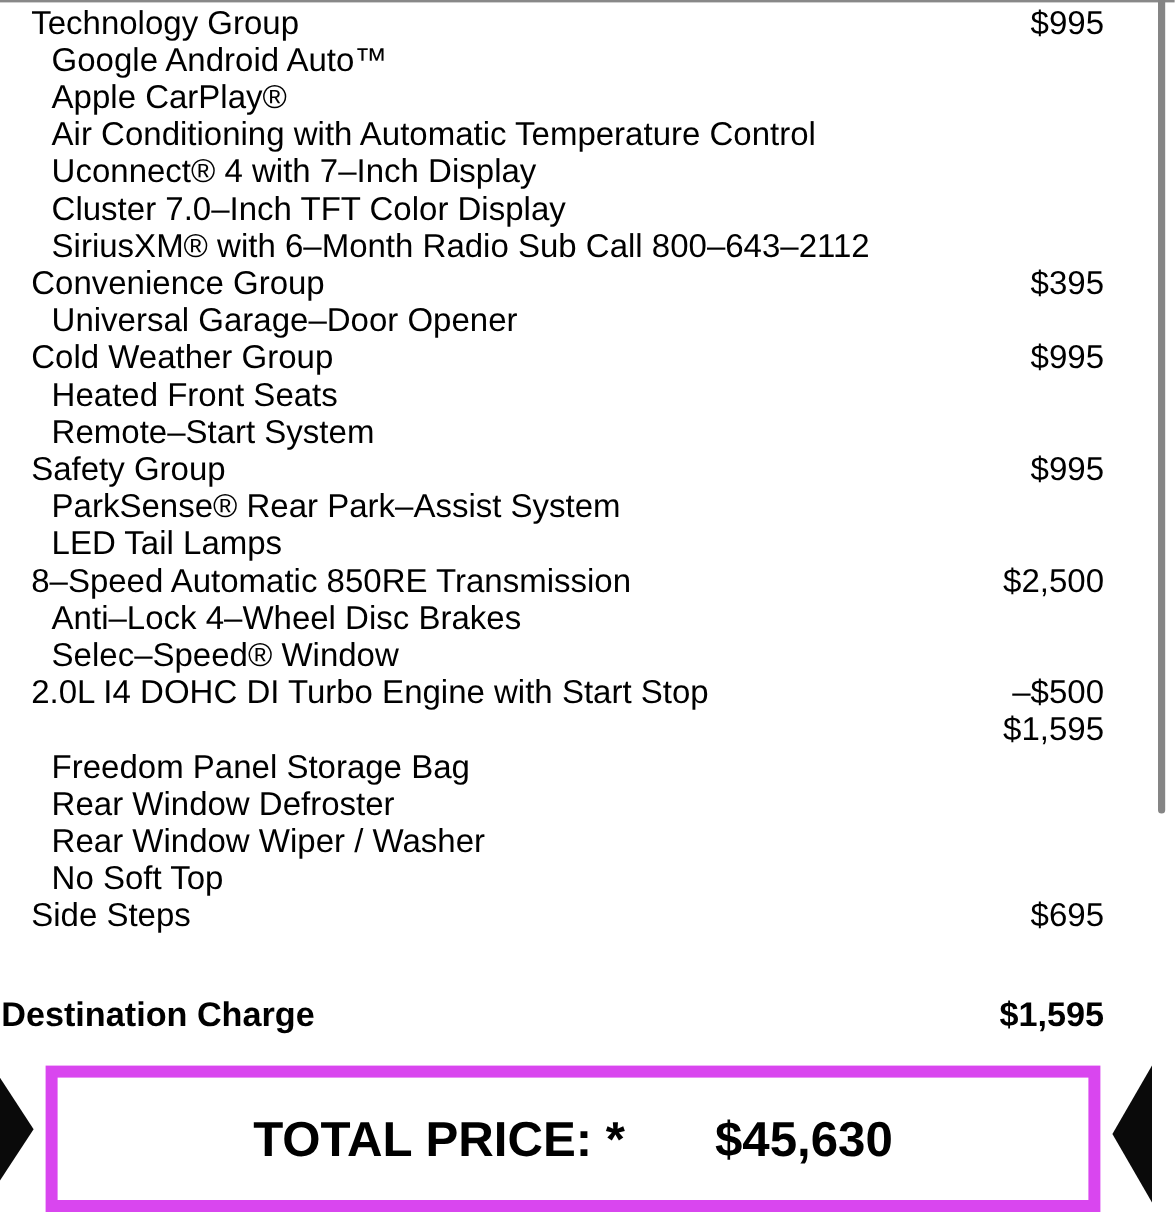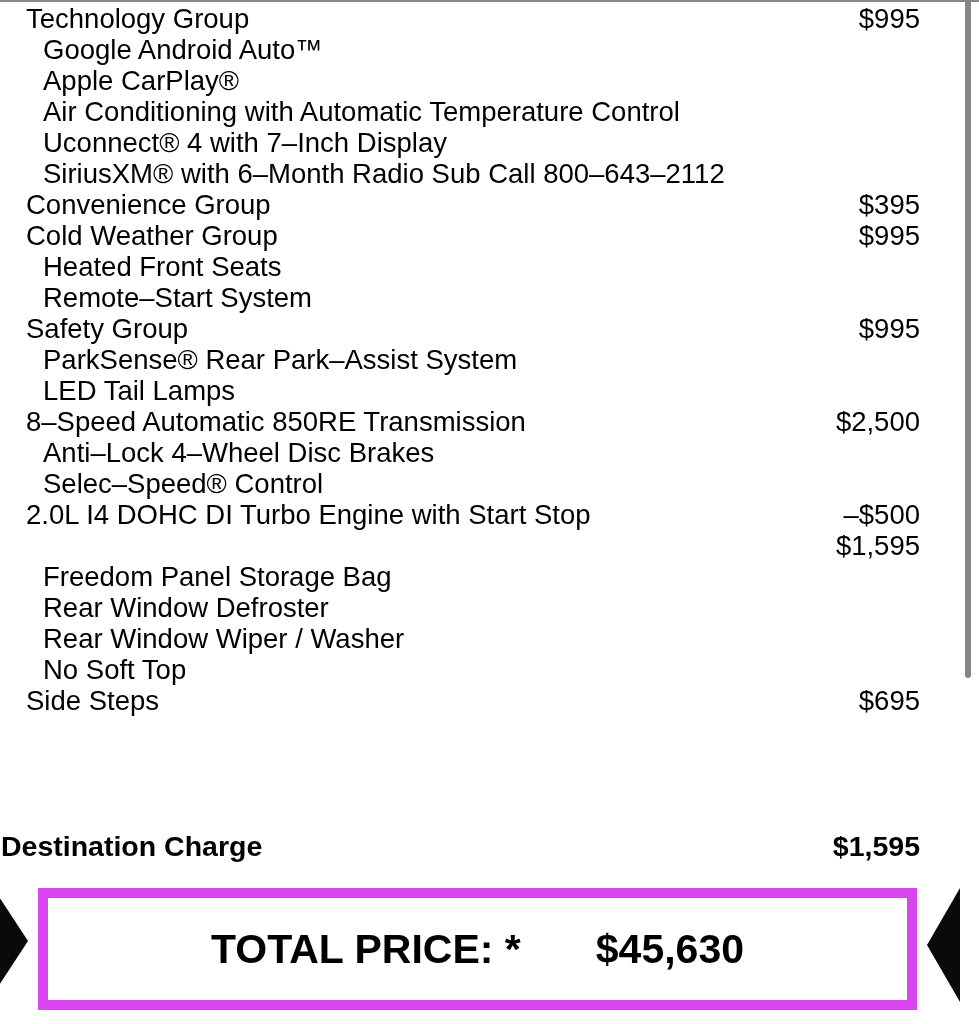--- a/index.html
+++ b/index.html
@@ -100,27 +100,35 @@
   </div>
     <div class="option-row sub">
     <span class="option-label">Air Conditioning with Automatic Temperature Control</span>
     <span class="option-price"></span>
   </div>
     <div class="option-row sub">
     <span class="option-label">Uconnect® 4 with 7–Inch Display</span>
     <span class="option-price"></span>
   </div>
     <div class="option-row sub">
+    <span class="option-label">Cluster 7.0–Inch TFT Color Display</span>
+    <span class="option-price"></span>
+  </div>
+    <div class="option-row sub">
     <span class="option-label">SiriusXM® with 6–Month Radio Sub Call 800–643–2112</span>
     <span class="option-price"></span>
   </div>
     <div class="option-row top">
     <span class="option-label">Convenience Group</span>
     <span class="option-price">$395</span>
   </div>
+    <div class="option-row sub">
+    <span class="option-label">Universal Garage–Door Opener</span>
+    <span class="option-price"></span>
+  </div>
     <div class="option-row top">
     <span class="option-label">Cold Weather Group</span>
     <span class="option-price">$995</span>
   </div>
     <div class="option-row sub">
     <span class="option-label">Heated Front Seats</span>
     <span class="option-price"></span>
   </div>
     <div class="option-row sub">
     <span class="option-label">Remote–Start System</span>
@@ -140,21 +148,21 @@
   </div>
     <div class="option-row top">
     <span class="option-label">8–Speed Automatic 850RE Transmission</span>
     <span class="option-price">$2,500</span>
   </div>
     <div class="option-row sub">
     <span class="option-label">Anti–Lock 4–Wheel Disc Brakes</span>
     <span class="option-price"></span>
   </div>
     <div class="option-row sub">
-    <span class="option-label">Selec–Speed® Control</span>
+    <span class="option-label">Selec–Speed® Window</span>
     <span class="option-price"></span>
   </div>
     <div class="option-row top">
     <span class="option-label">2.0L I4 DOHC DI Turbo Engine with Start Stop</span>
     <span class="option-price">–$500</span>
   </div>
     <div class="option-row top">
     <span class="option-price">$1,595</span>
   </div>
     <div class="option-row sub">

